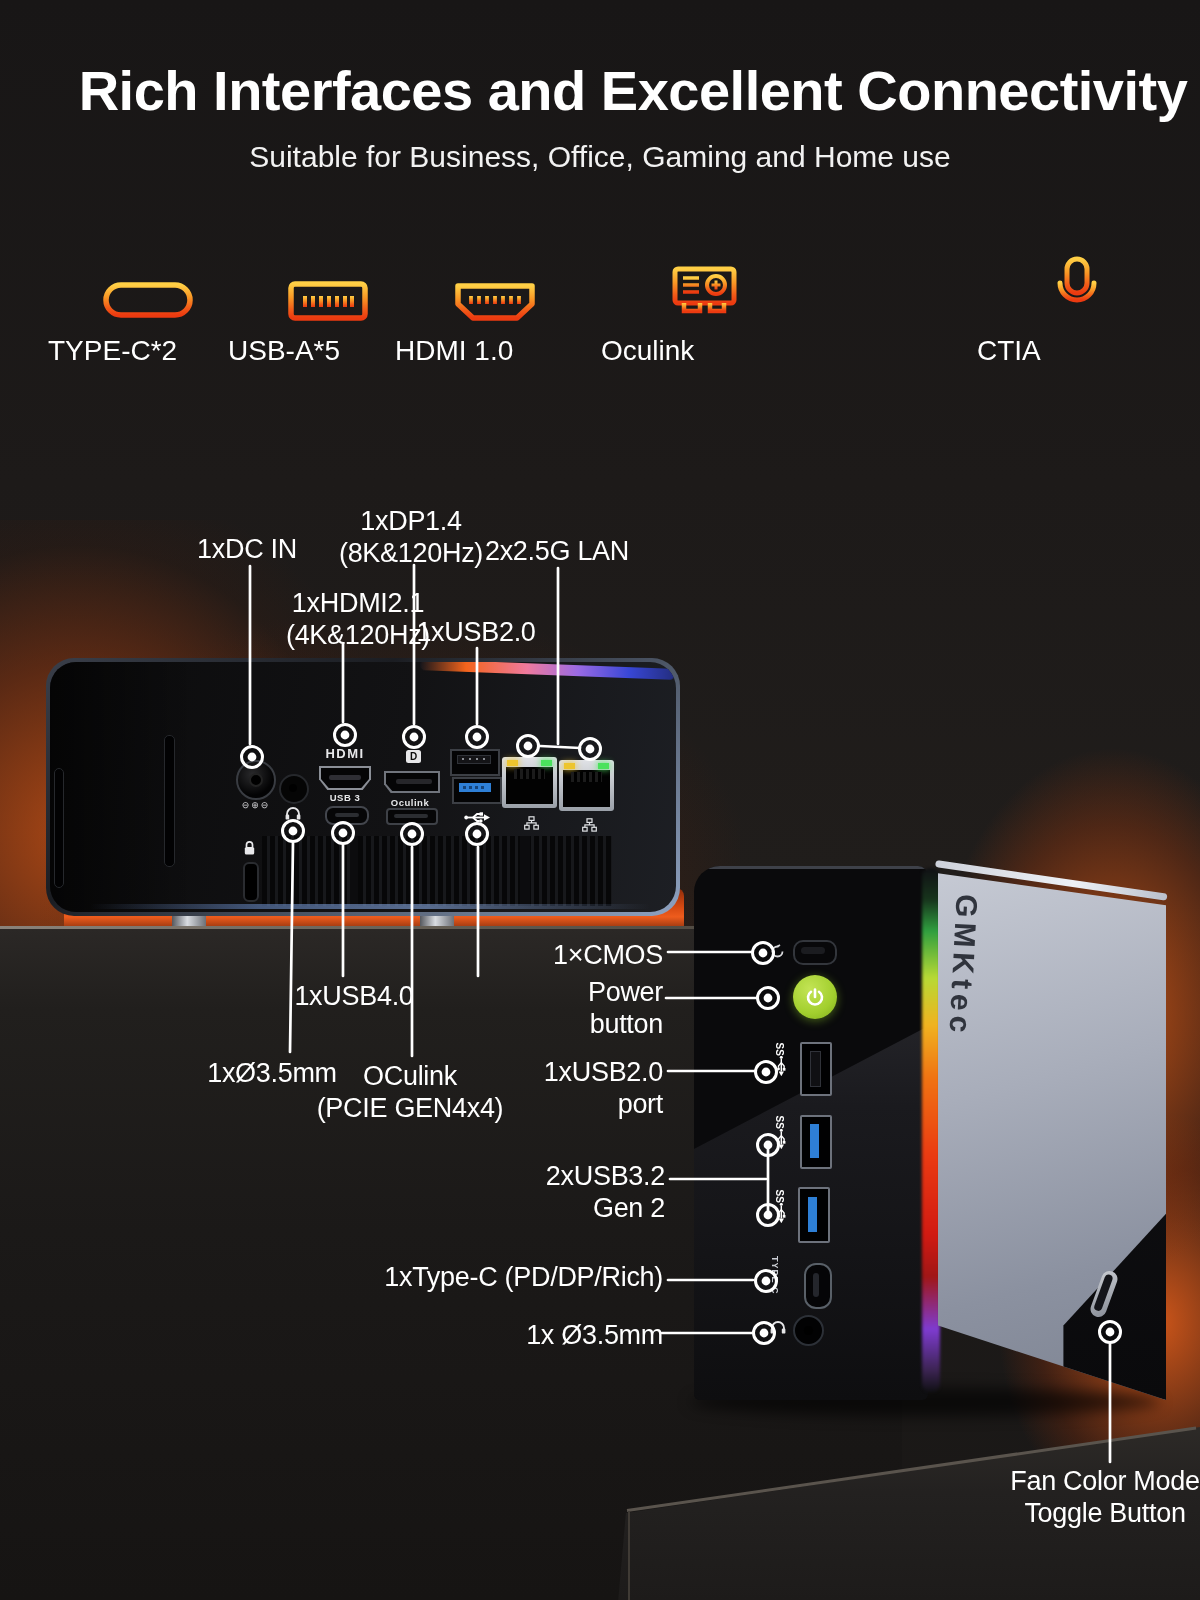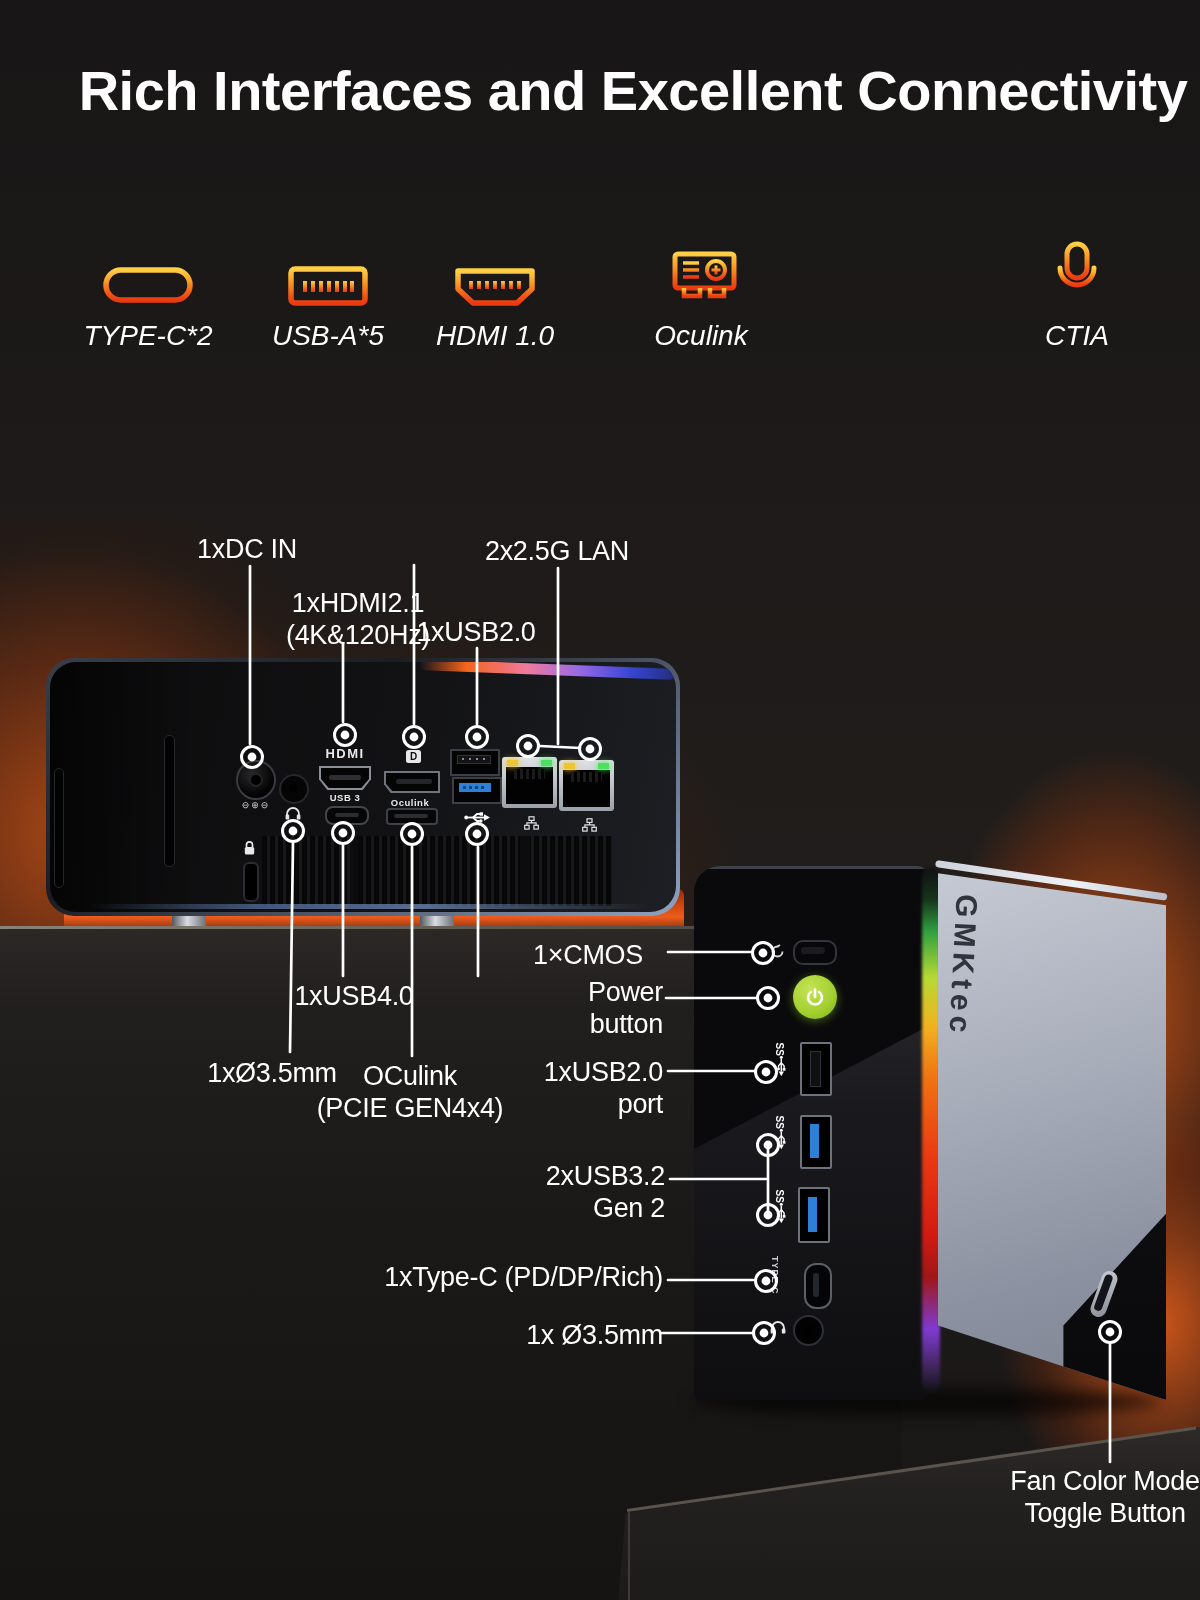--- a/index.html
+++ b/index.html
@@ -8,21 +8,21 @@
     background:linear-gradient(180deg,#181616 0%,#1d1a19 30%,#201d1b 55%,#191716 100%);}
   .abs{position:absolute;}
   
   .glow{position:absolute;z-index:1;pointer-events:none;}
   
   .title{position:absolute;z-index:10;top:58px;left:0;width:100%;text-align:center;
     color:#fff;font-size:56px;font-weight:700;letter-spacing:-0.5px;margin-left:33px;}
   .subtitle{position:absolute;z-index:10;top:140px;left:0;width:100%;text-align:center;
     color:#f2f2f2;font-size:30px;font-weight:400;}
   
-  .feat{position:absolute;z-index:10;top:228px;width:200px;text-align:center;font-style:italic;}
+  .feat{position:absolute;z-index:10;top:243px;width:200px;}
   .feat-icon{height:80px;display:flex;align-items:flex-end;justify-content:center;}
   .feat-label{color:#fff;font-size:28px;margin-top:12px;white-space:nowrap;}
   
   .co{position:absolute;z-index:41;color:#fff;font-size:27px;line-height:1.17;
     white-space:pre-line;letter-spacing:-0.3px;}
   .co.c{text-align:center;}
   .co.r{text-align:right;}
   
   .callouts{position:absolute;z-index:40;left:0;top:0;pointer-events:none;}
   .callouts .ln{stroke:#fff;stroke-width:2.7;stroke-linecap:round;}
@@ -85,20 +85,21 @@
 
   <div class="glow" style="left:-60px;top:520px;width:430px;height:540px;
     background:radial-gradient(ellipse at 32% 58%, rgba(205,82,20,.8) 0%, rgba(150,55,14,.5) 38%, rgba(70,28,10,.18) 65%, transparent 80%);"></div>
   <div class="glow" style="left:40px;top:620px;width:700px;height:340px;
     background:radial-gradient(ellipse at 50% 88%, rgba(190,70,16,.55), rgba(90,34,10,.2) 55%, transparent 75%);"></div>
   <div class="glow" style="left:850px;top:690px;width:350px;height:770px;
     background:radial-gradient(ellipse 230px 340px at 75% 42%, rgba(216,90,22,.85), rgba(150,55,14,.4) 55%, transparent 78%),
                radial-gradient(ellipse 200px 260px at 88% 82%, rgba(224,92,26,.9), rgba(130,45,12,.35) 60%, transparent 80%);"></div>
 
   <div class="title">Rich Interfaces and Excellent Connectivity</div>
+  <div class="subtitle">Suitable for Business, Office, Gaming and Home use</div>
 
   <div class="feat" style="left:48px;">
     <div class="feat-icon">
       <svg width="92" height="46" viewBox="0 0 92 46" fill="none">
         <rect x="4" y="8" width="84" height="30" rx="15" stroke="url(#og)" stroke-width="5.5"></rect>
         <path d="M25 23 H67" stroke="url(#og)" stroke-width="6" stroke-linecap="round"></path>
       </svg>
     </div>
     <div class="feat-label">TYPE-C*2</div>
   </div>
@@ -449,29 +450,31 @@
         <circle cx="764" cy="1333" r="10.5"></circle>
         <circle class="d" cx="764" cy="1333" r="4.4"></circle>
       </g>
     <g class="mk">
         <circle cx="1110" cy="1332" r="10.5"></circle>
         <circle class="d" cx="1110" cy="1332" r="4.4"></circle>
       </g>
   </svg>
 
   <div class="co c" style="left:172px;top:534px;width:150px;">1xDC IN</div>
+  <div class="co c" style="left:321px;top:506px;width:180px;">1xDP1.4
+(8K&amp;120Hz)</div>
   <div class="co c" style="left:472px;top:536px;width:170px;">2x2.5G LAN</div>
   <div class="co c" style="left:263px;top:588px;width:190px;">1xHDMI2.1
 (4K&amp;120Hz)</div>
   <div class="co c" style="left:401px;top:617px;width:150px;">1xUSB2.0</div>
   <div class="co c" style="left:279px;top:981px;width:150px;">1xUSB4.0</div>
   <div class="co c" style="left:187px;top:1058px;width:170px;">1xØ3.5mm</div>
   <div class="co c" style="left:310px;top:1061px;width:200px;">OCulink
 (PCIE GEN4x4)</div>
-  <div class="co r" style="left:460px;top:940px;width:183px;text-align:right;">1×CMOS</div>
+  <div class="co r" style="left:480px;top:940px;width:183px;text-align:right;">1×CMOS</div>
   <div class="co r" style="left:480px;top:977px;width:183px;">Power
 button</div>
   <div class="co r" style="left:480px;top:1057px;width:183px;">1xUSB2.0
 port</div>
   <div class="co r" style="left:480px;top:1161px;width:185px;">2xUSB3.2
 Gen 2</div>
   <div class="co r" style="left:380px;top:1262px;width:283px;">1xType-C (PD/DP/Rich)</div>
   <div class="co r" style="left:480px;top:1320px;width:183px;">1x Ø3.5mm</div>
   <div class="co c" style="left:985px;top:1466px;width:240px;">Fan Color Mode
 Toggle Button</div>

